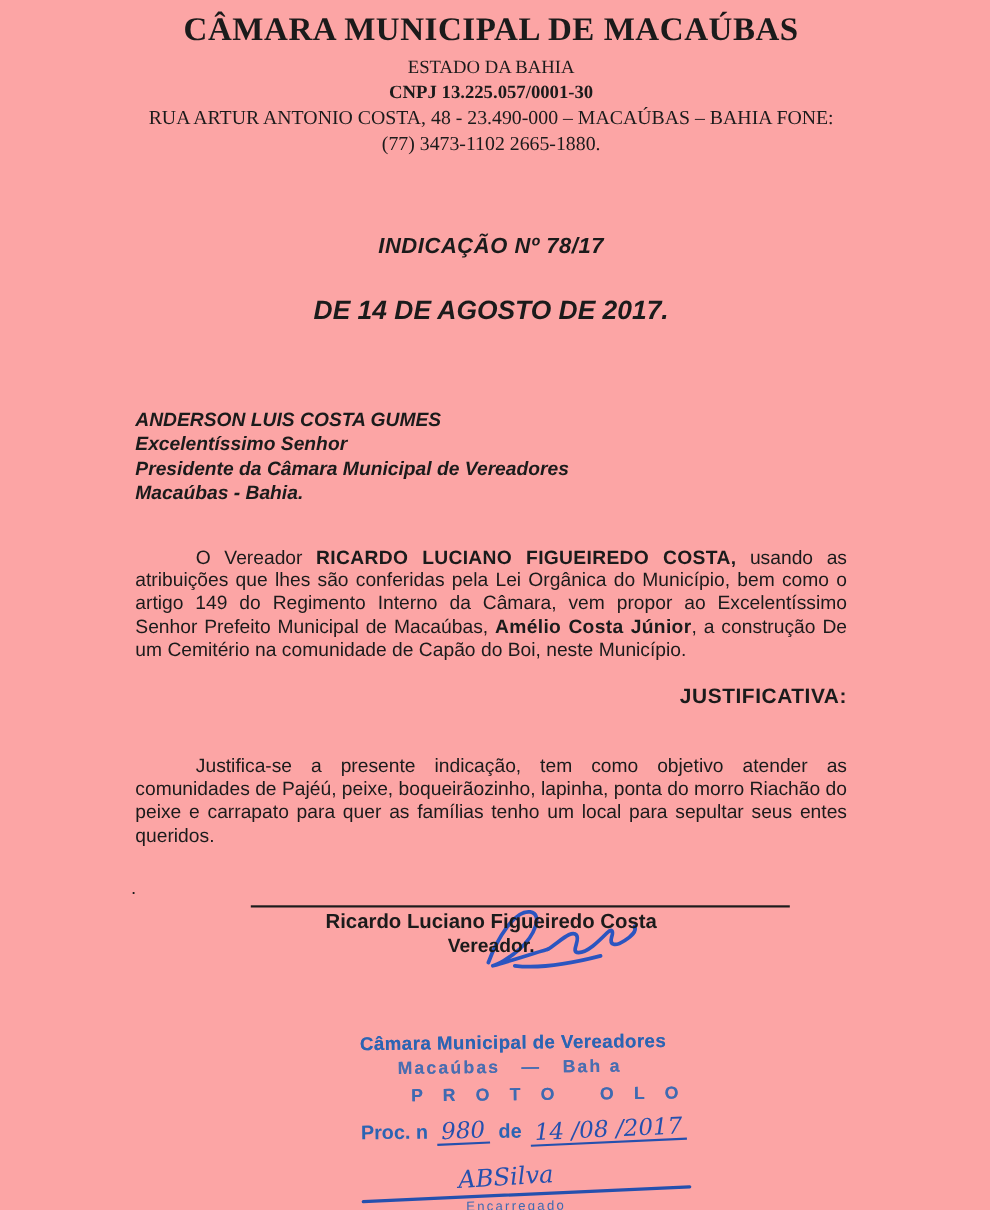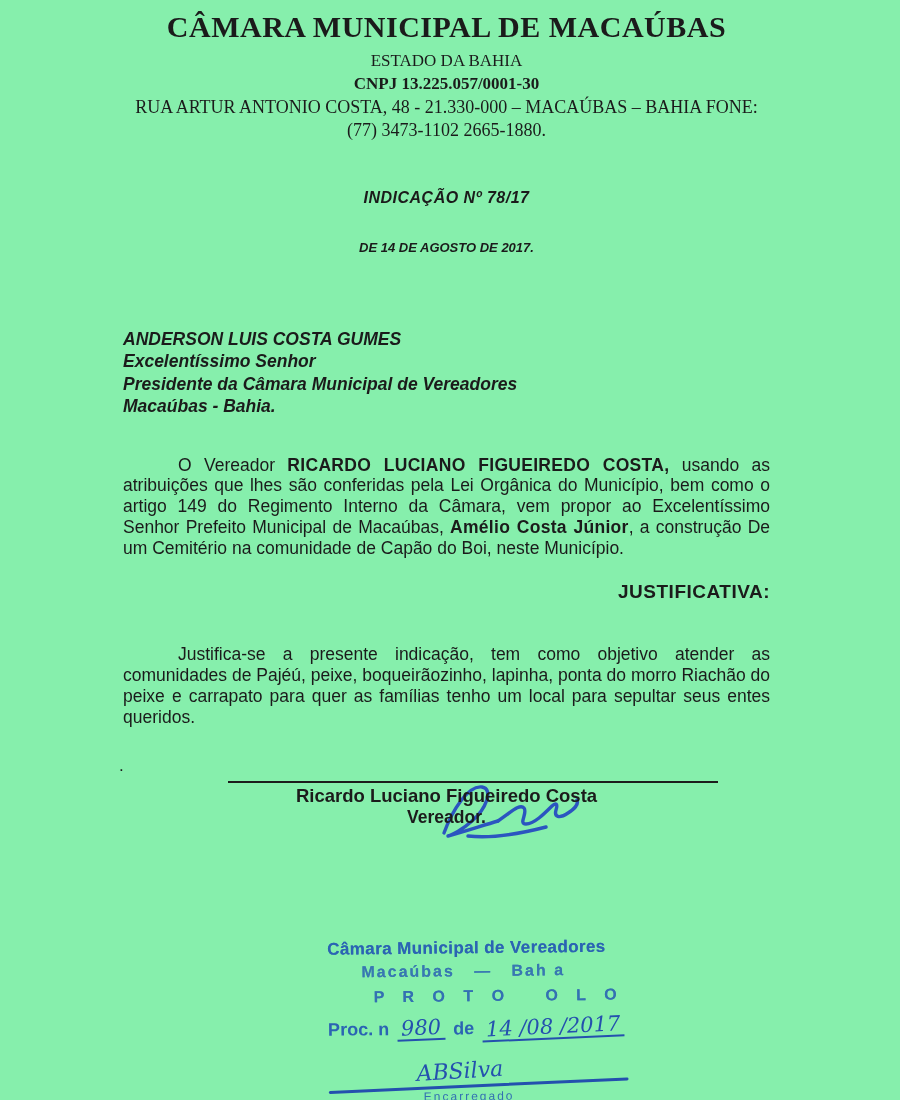--- a/index.html
+++ b/index.html
@@ -2,45 +2,45 @@
 <html><head>
 <meta charset="utf-8">
 <style>
   * { margin: 0; padding: 0; box-sizing: border-box; }
   html, body { background: #ffffff; }
   .page {
     position: relative;
     width: 900px;
     height: 1100px;
     margin: 0 auto;
-    background: #86efac;
+    background: #fca5a5;
     color: #1b1b1b;
     overflow: hidden;
     font-family: "Liberation Sans", sans-serif;
   }
   .content {
     padding: 10px 130px 0 123px; 
   }
 
   
   .letterhead { text-align: center; font-family: "Liberation Serif", serif; }
   .org-name   { font-size: 30px; font-weight: bold; letter-spacing: 0.5px; line-height: 1.15; }
   .org-state  { font-size: 17px; font-weight: normal; margin-top: 6px; }
   .org-cnpj   { font-size: 17px; font-weight: bold; margin-top: 3px; }
   .org-addr   { font-size: 18px; margin-top: 3px; }
   .org-phone  { font-size: 18px; margin-top: 2px; }
 
   
   .doc-title {
-    margin-top: 48px; text-align: center;
-    font-size: 16px; font-weight: bold; font-style: italic; letter-spacing: 0.5px;
+    margin-top: 72px; text-align: center;
+    font-size: 20px; font-weight: bold; font-style: italic; letter-spacing: 0.5px;
   }
   .doc-date {
     margin-top: 33px; text-align: center;
-    font-size: 13px; font-weight: bold; font-style: italic;
+    font-size: 24px; font-weight: bold; font-style: italic;
   }
 
   
   .addressee { margin-top: 73px; font-size: 17.5px; font-weight: bold; font-style: italic; line-height: 22.5px; }
 
   
   .para {
     font-size: 17.5px; line-height: 20.8px;
     text-align: justify; text-align-last: left;
     text-indent: 55px;
@@ -94,21 +94,21 @@
 </head>
 <body>
 
 <div class="page">
   <div class="content">
 
     <div class="letterhead">
       <div class="org-name">CÂMARA MUNICIPAL DE MACAÚBAS</div>
       <div class="org-state">ESTADO DA BAHIA</div>
       <div class="org-cnpj">CNPJ 13.225.057/0001-30</div>
-      <div class="org-addr">RUA ARTUR ANTONIO COSTA, 48 - 21.330-000 – MACAÚBAS – BAHIA FONE:</div>
+      <div class="org-addr">RUA ARTUR ANTONIO COSTA, 48 - 23.490-000 – MACAÚBAS – BAHIA FONE:</div>
       <div class="org-phone">(77) 3473-1102 2665-1880.</div>
     </div>
 
     <div class="doc-title">INDICAÇÃO Nº 78/17</div>
     <div class="doc-date">DE 14 DE AGOSTO DE 2017.</div>
 
     <div class="addressee">
       <div>ANDERSON LUIS COSTA GUMES</div>
       <div>Excelentíssimo Senhor</div>
       <div>Presidente da Câmara Municipal de Vereadores</div>

